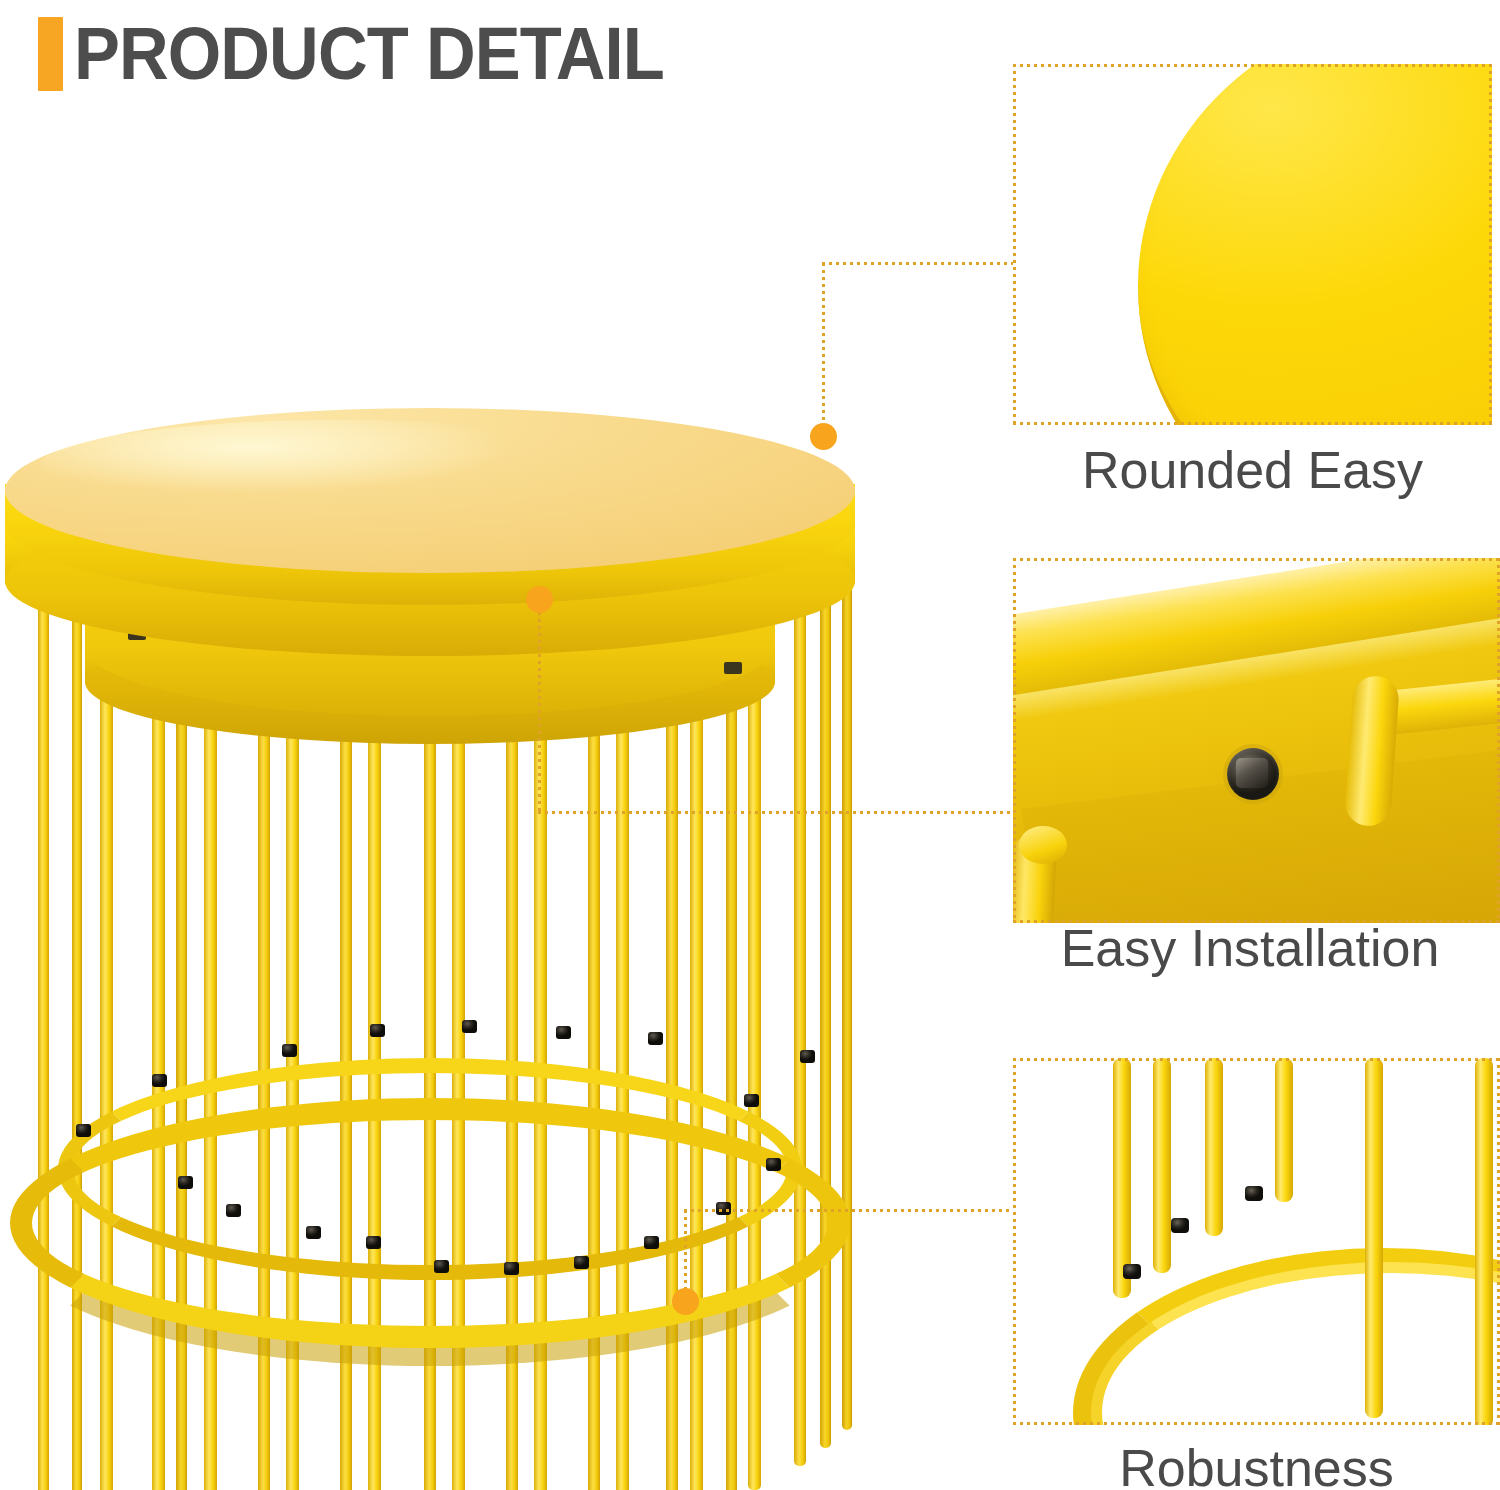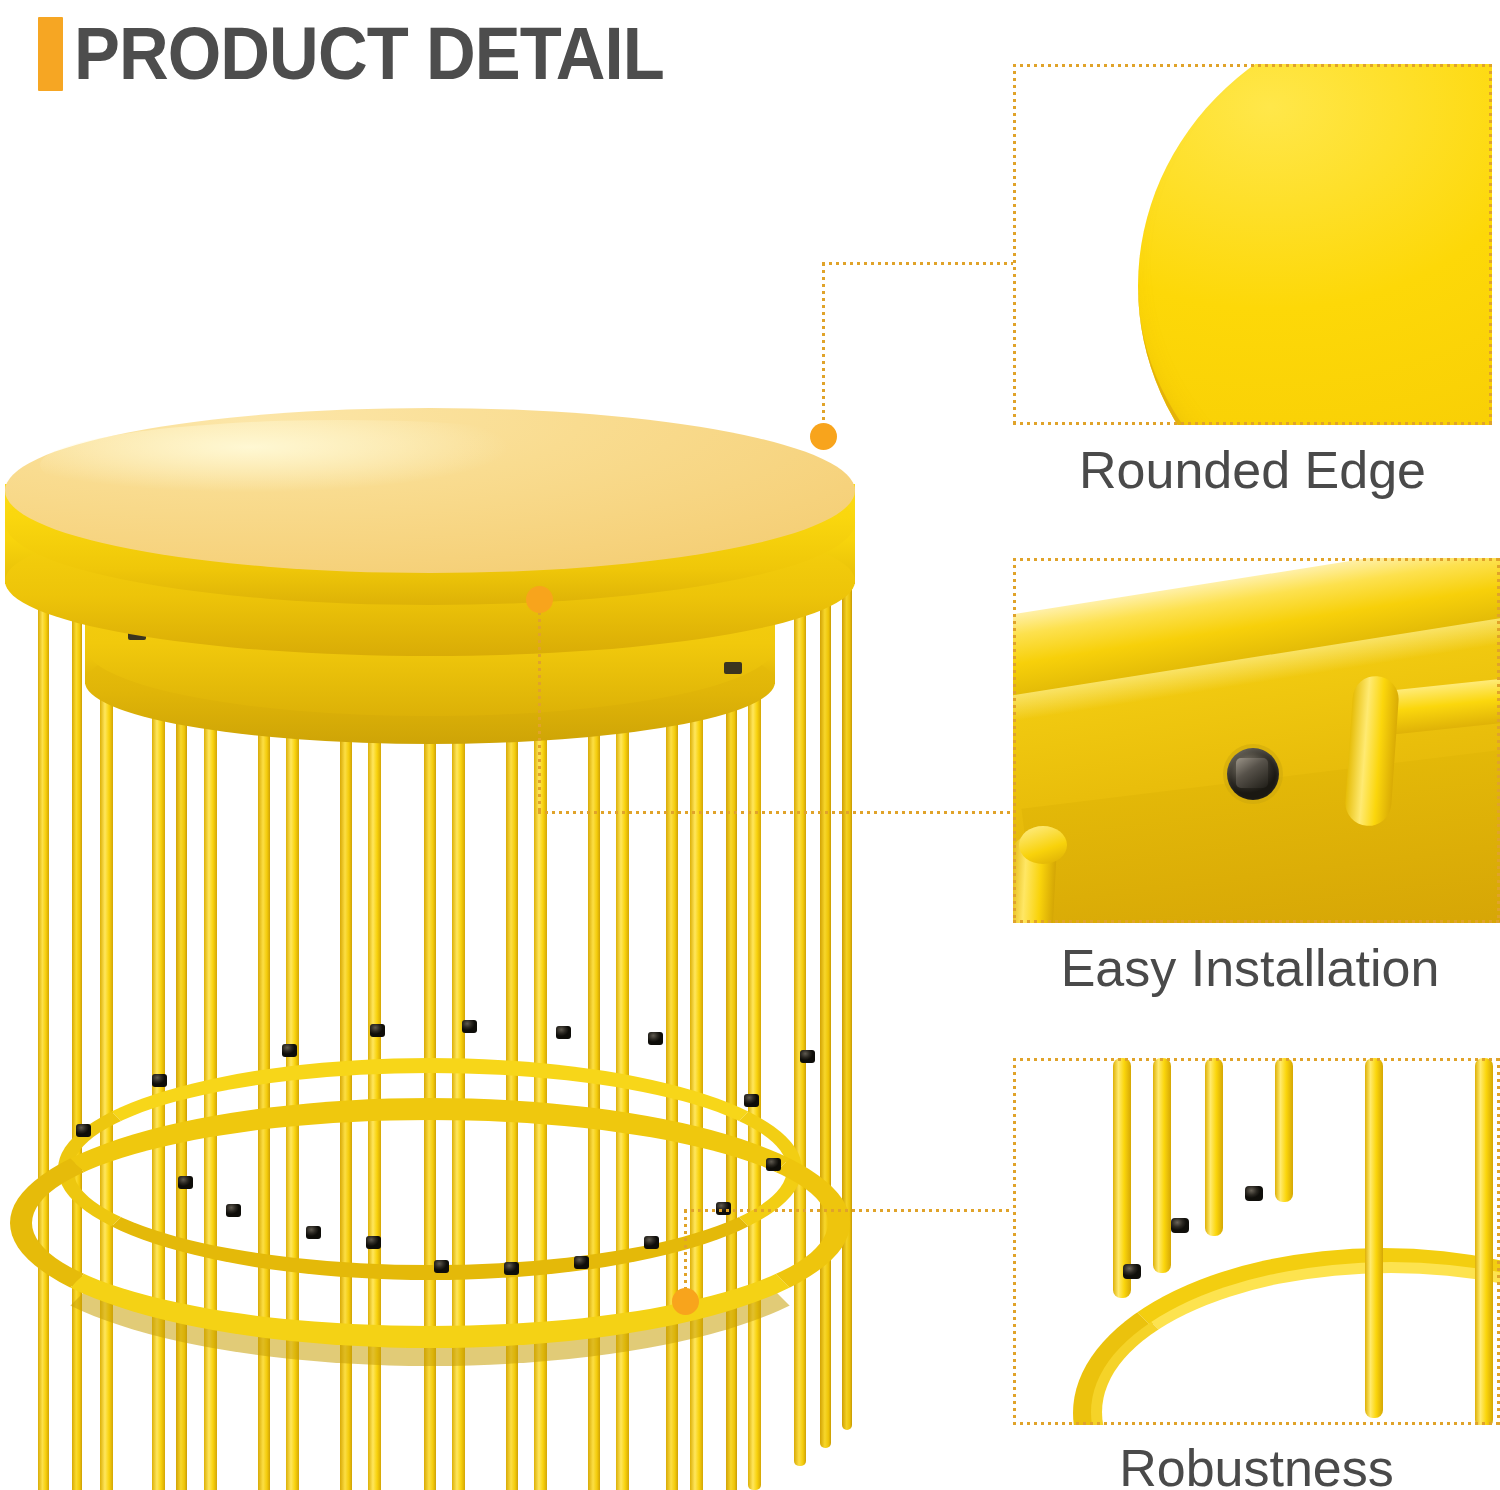--- a/index.html
+++ b/index.html
@@ -31,21 +31,21 @@
      background-position:left top,left bottom,left top,right top;
      background-repeat:repeat-x,repeat-x,repeat-y,repeat-y;}
 
   #panel-1{left:1013px;top:64px;width:479px;height:361px;}
   #panel-2{left:1013px;top:558px;width:487px;height:365px;}
   #panel-3{left:1013px;top:1058px;width:487px;height:367px;}
 
   .caption{position:absolute;text-align:center;color:#4A4A4A;
            font-size:52px;line-height:60px;font-weight:300;white-space:nowrap;}
   #cap-1{left:1013px;top:440px;width:479px;}
-  #cap-2{left:1000px;top:938px;width:500px;}
+  #cap-2{left:1000px;top:918px;width:500px;}
   #cap-3{left:1013px;top:1438px;width:487px;}
 
   
   .p1-disc{position:absolute;left:125px;top:-58px;width:600px;height:560px;
      border-radius:50%;
      background:
        radial-gradient(120% 95% at 22% 18%,#FFE74A 0%,#FDD808 38%,#F8CE05 72%,#E9BC06 100%);
      box-shadow:inset -14px -22px 26px rgba(200,150,0,.30);}
   .p1-disc-edge{position:absolute;left:125px;top:-58px;width:600px;height:560px;
      border-radius:50%;
@@ -274,21 +274,21 @@
 <div class="panel" id="panel-1">
   <div>
     <div class="p1-bar" id="p1-bar-a"></div>
     <div class="p1-bar" id="p1-bar-b"></div>
     <div class="p1-bar" id="p1-bar-c"></div>
     <div class="p1-disc"></div>
     <div class="p1-disc-edge"></div>
   </div>
   <div class="dots"></div>
 </div>
-<div class="caption" id="cap-1">Rounded Edge</div>
+<div class="caption" id="cap-1">Rounded Easy</div>
 
 <div class="panel" id="panel-2">
   <div>
     <div class="p2-apron"></div>
     <div class="p2-inner"></div>
     <div class="p2-apron-hi"></div>
     <div class="p2-rod2"></div>
     <div class="p2-rod"></div>
     <div class="p2-leg"></div>
     <div class="p2-leg-cap"></div>

